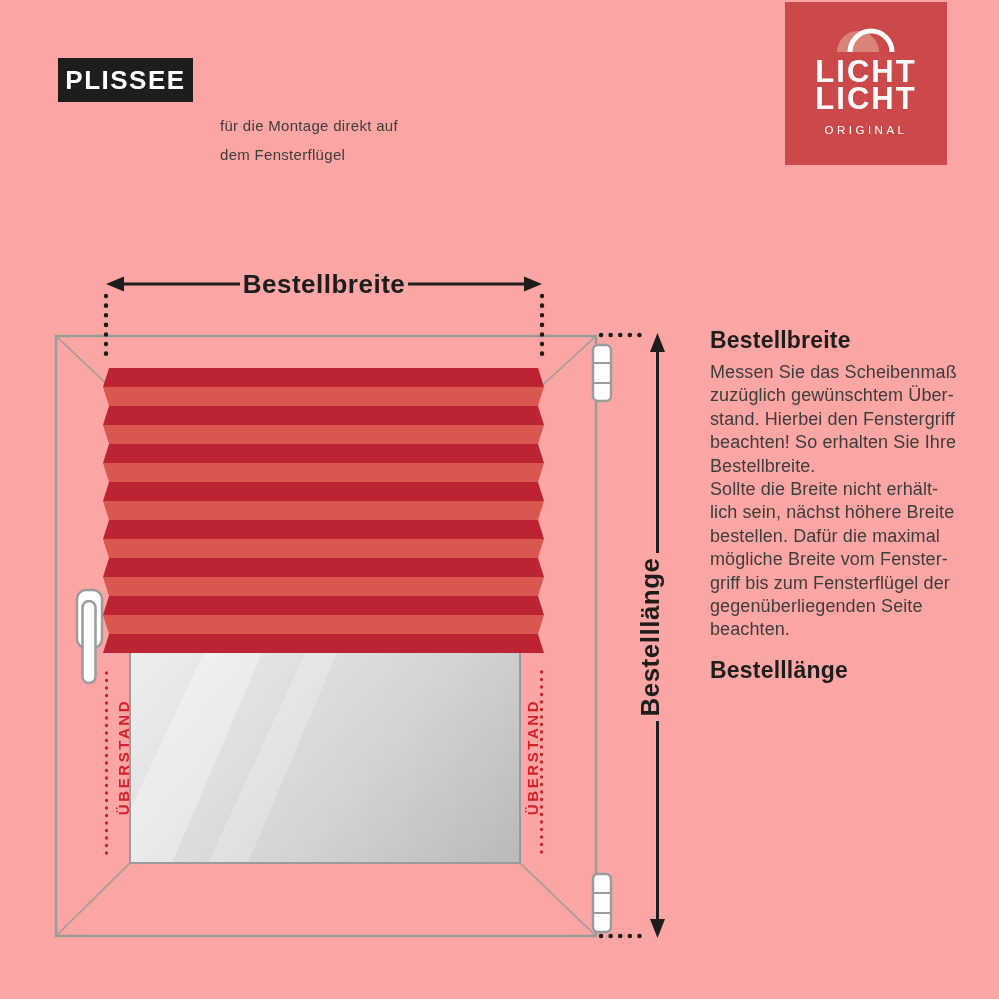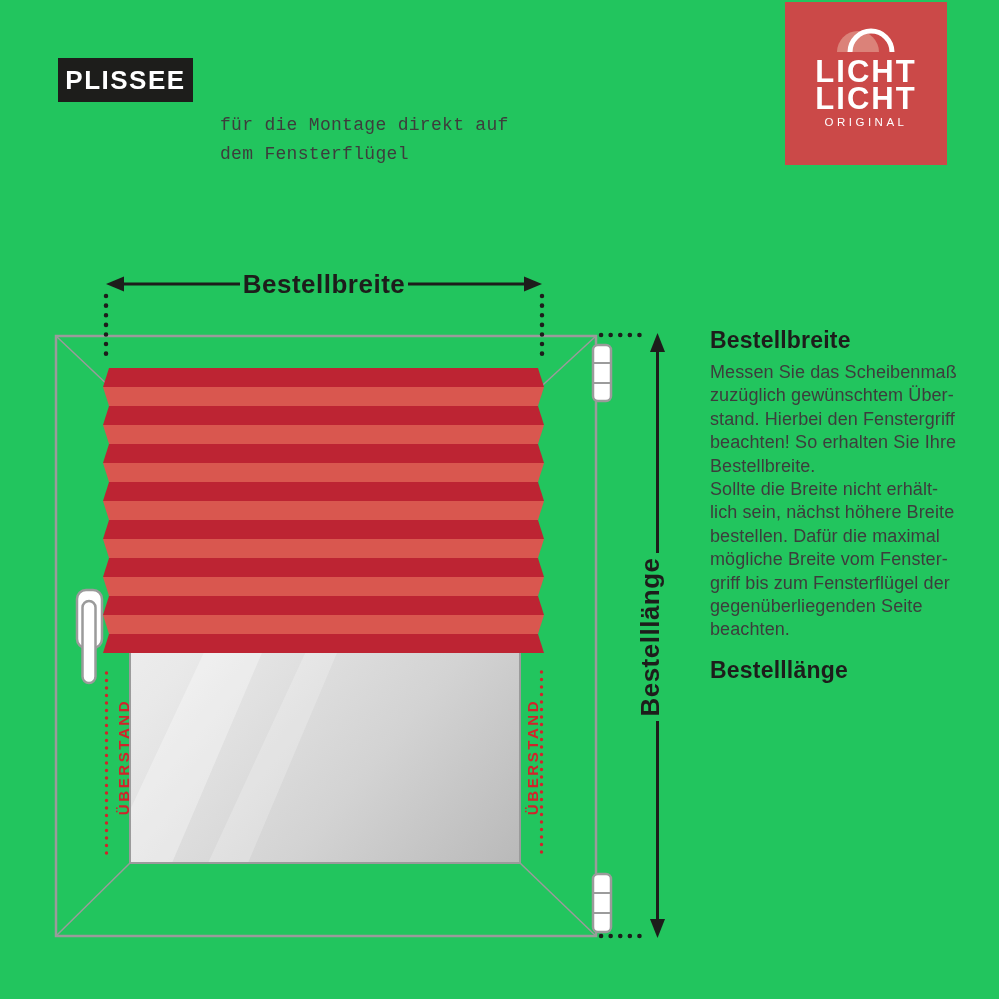--- a/index.html
+++ b/index.html
@@ -2,21 +2,21 @@
 <html><head>
 <meta charset="utf-8">
 <style>
   * { margin: 0; padding: 0; box-sizing: border-box; }
   html, body { background: #ffffff; }
   body { font-family: "Liberation Sans", "DejaVu Sans", sans-serif; }
   .page {
     position: relative;
     width: 999px;
     height: 999px;
-    background: #22c55e;
+    background: #fca5a5;
     overflow: hidden;
   }
 
   
   .badge {
     position: absolute;
     left: 58px; top: 58px;
     width: 135px; height: 44px;
     background: #1d1d1b;
     color: #ffffff;
@@ -26,45 +26,44 @@
   .title {
     position: absolute;
     left: 220px; top: 68px;
     font-size: 28px; font-weight: 700;
     letter-spacing: 0.8px;
     color: #1d1d1b;
   }
   .subtitle {
     position: absolute;
     left: 220px; top: 111px;
-    font-size: 18px;
+    font-size: 15px;
     line-height: 29px;
     color: #3d3d3c;
     white-space: pre-line;
     letter-spacing: 0.3px;
-    font-family: Liberation Mono, monospace;
   }
 
   
   .logo {
     position: absolute;
     left: 785px; top: 2px;
     width: 162px; height: 163px;
     background: #cb4948;
     display: flex; flex-direction: column; align-items: center;
   }
   .logo-arc { margin-top: 23px; display: block; }
   .logo-word {
     color: #ffffff; font-weight: 700;
     font-size: 31px; line-height: 27px;
     letter-spacing: 2px; text-align: center;
   }
   .logo-word.first { margin-top: 5px; text-align: right; }
   .logo-tagline {
-    margin-top: 4px;
+    margin-top: 12px;
     color: #ffffff; font-weight: 400;
     font-size: 11.5px; letter-spacing: 3.5px;
   }
 
   
   .instructions {
     position: absolute;
     left: 710px; top: 326px;
     width: 276px;
   }

